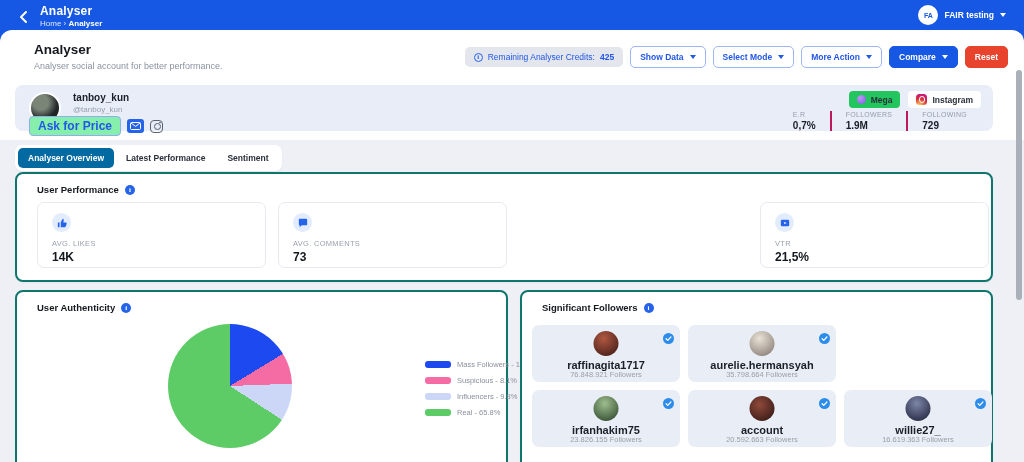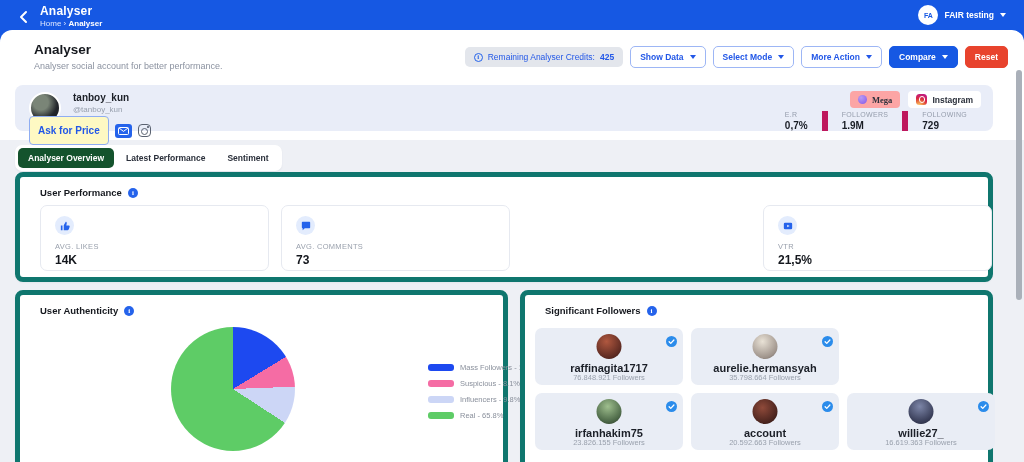--- a/index.html
+++ b/index.html
@@ -39,47 +39,47 @@
   .info::after { content:"i"; font-family:"Liberation Serif",serif; }
   .info.outline { background:transparent; border:1px solid #2563eb; color:#2563eb; width:9px; height:9px; }
   .info.outline::after { content:"i"; }
 
   
   .profile { position:absolute; left:15px; top:55px; width:978px; height:46px; background:#e9edf8; border-radius:8px; }
   .p-avatar { position:absolute; left:14px; top:7px; width:32px; height:32px; border-radius:50%; background:radial-gradient(circle at 35% 30%, #7a8577 0 28%, #23262b 62%, #15181d); border:2px solid #fff; }
   .p-name { position:absolute; left:58px; top:7px; font-size:10px; font-weight:bold; color:#1b1f27; }
   .p-handle { position:absolute; left:58px; top:20px; font-size:8px; color:#98a0ae; }
   .p-actions { position:absolute; left:14px; top:31px; display:flex; align-items:center; gap:6px; }
-  .ask-btn { background:#fef9c3; border:1px solid #8fadf2; color:#2257e7; font-size:10px; font-weight:bold; border-radius:4px; padding:8px 8px; cursor:pointer; }
+  .ask-btn { background:#86efac; border:1px solid #8fadf2; color:#2257e7; font-size:12px; font-weight:bold; border-radius:4px; padding:2px 8px; cursor:pointer; }
   .mail-btn { width:17px; height:14px; background:#2563eb; border-radius:3px; display:flex; align-items:center; justify-content:center; cursor:pointer; }
   .ig-outline { width:13px; height:13px; border:1.4px solid #5a6270; border-radius:4px; position:relative; cursor:pointer; }
   .ig-outline::before { content:""; position:absolute; left:2.6px; top:2.6px; width:5px; height:5px; border:1.3px solid #5a6270; border-radius:50%; }
   .ig-outline::after { content:""; position:absolute; right:1.2px; top:1.2px; width:1.6px; height:1.6px; background:#5a6270; border-radius:50%; }
 
   .p-badges { position:absolute; right:12px; top:6px; display:flex; gap:8px; }
   .badge { display:flex; align-items:center; gap:5px; font-size:8.5px; font-weight:bold; color:#2a2f3a; border-radius:4px; padding:3px 8px; cursor:default; }
-  .badge.mega { background:#fca5a5;font-family:Liberation Serif, serif; }
+  .badge.mega { background:#22c55e; }
   .gem { width:9px; height:9px; border-radius:50%; background:radial-gradient(circle at 35% 30%, #b79bf4, #8457e8); }
   .badge.insta { background:#fff; }
   .ig-logo { width:11px; height:11px; border-radius:3.5px; background:radial-gradient(circle at 30% 110%, #fdc468 8%, #e6683c 38%, #dc2743 55%, #cc2366 72%, #bc1888 92%); position:relative; }
   .ig-logo::before { content:""; position:absolute; left:2.4px; top:2.4px; width:4.2px; height:4.2px; border:1.2px solid #fff; border-radius:50%; }
 
   .p-stats { position:absolute; right:12px; top:26px; display:flex; }
-  .p-stat { padding:0 14px; border-left:6px solid #be185d; }
+  .p-stat { padding:0 14px; border-left:2px solid #be185d; }
   .p-stat:first-child { border-left:none; }
   .p-stat .lab { font-size:7px; color:#959dac; letter-spacing:.3px; }
   .p-stat .val { font-size:10px; font-weight:bold; color:#181c24; margin-top:2px; }
 
   
   .tabs { position:absolute; left:15px; top:115px; background:#fff; border-radius:7px; padding:3px; display:flex; gap:2px; box-shadow:0 1px 2px rgba(20,30,60,.06); }
   .tab { font-size:8.5px; font-weight:bold; color:#2a2f3a; padding:5px 10px; border-radius:5px; cursor:pointer; white-space:nowrap; }
-  .tab.active { background:#14532d; color:#fff; }
-
-  
-  .panel { position:absolute; background:#fff; border:5px solid #0f766e; border-radius:8px; box-shadow:0 1px 2px rgba(20,30,60,.04); }
+  .tab.active { background:#0369a1; color:#fff; }
+
+  
+  .panel { position:absolute; background:#fff; border:2px solid #0f766e; border-radius:8px; box-shadow:0 1px 2px rgba(20,30,60,.04); }
   .panel-title { position:absolute; left:20px; top:10px; display:flex; align-items:center; gap:6px; font-size:9.5px; font-weight:bold; color:#15181e; }
 
   .perf { left:15px; top:142px; width:978px; height:110px; }
   .m-card { position:absolute; top:28px; width:229px; height:66px; border:1px solid #e6e9f0; border-radius:7px; background:#fff; }
   .m-ic { position:absolute; left:14px; top:10px; width:19px; height:19px; border-radius:50%; background:#e3ecfd; display:flex; align-items:center; justify-content:center; }
   .m-lab { position:absolute; left:14px; top:36px; font-size:7.5px; color:#9aa1ad; letter-spacing:.3px; }
   .m-val { position:absolute; left:14px; top:47px; font-size:12px; font-weight:bold; color:#14171d; }
 
   .auth { left:15px; top:260px; width:493px; height:210px; }
   .pie { position:absolute; left:151px; top:32px; width:124px; height:124px; border-radius:50%; }

